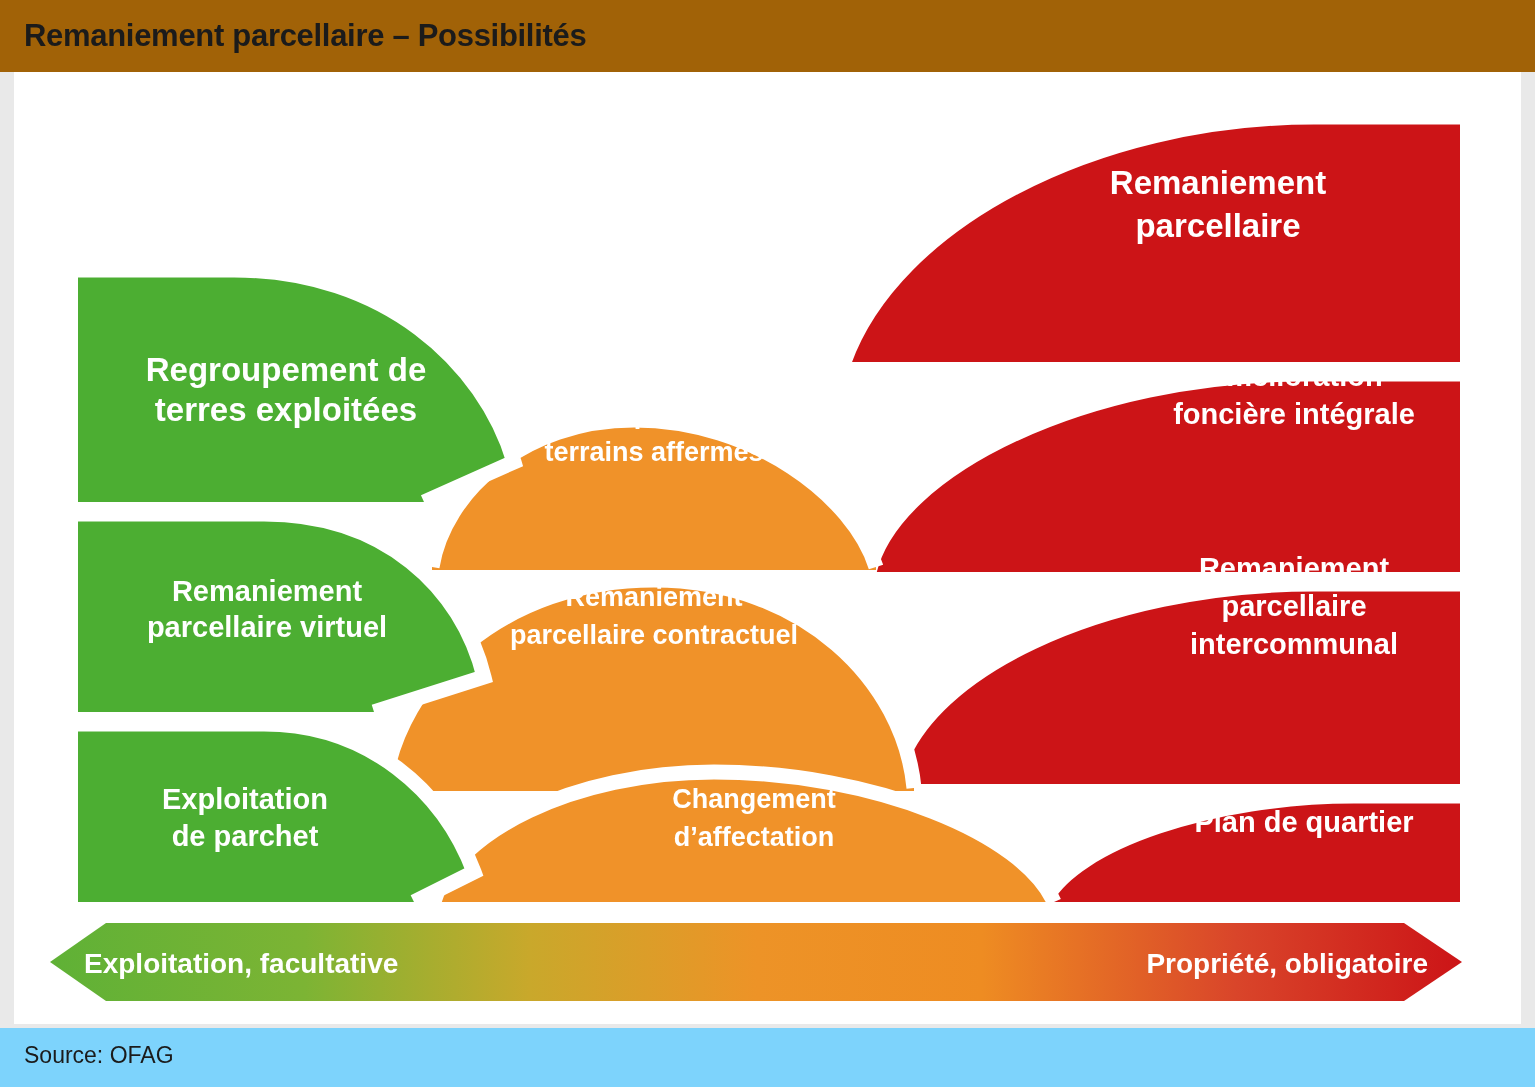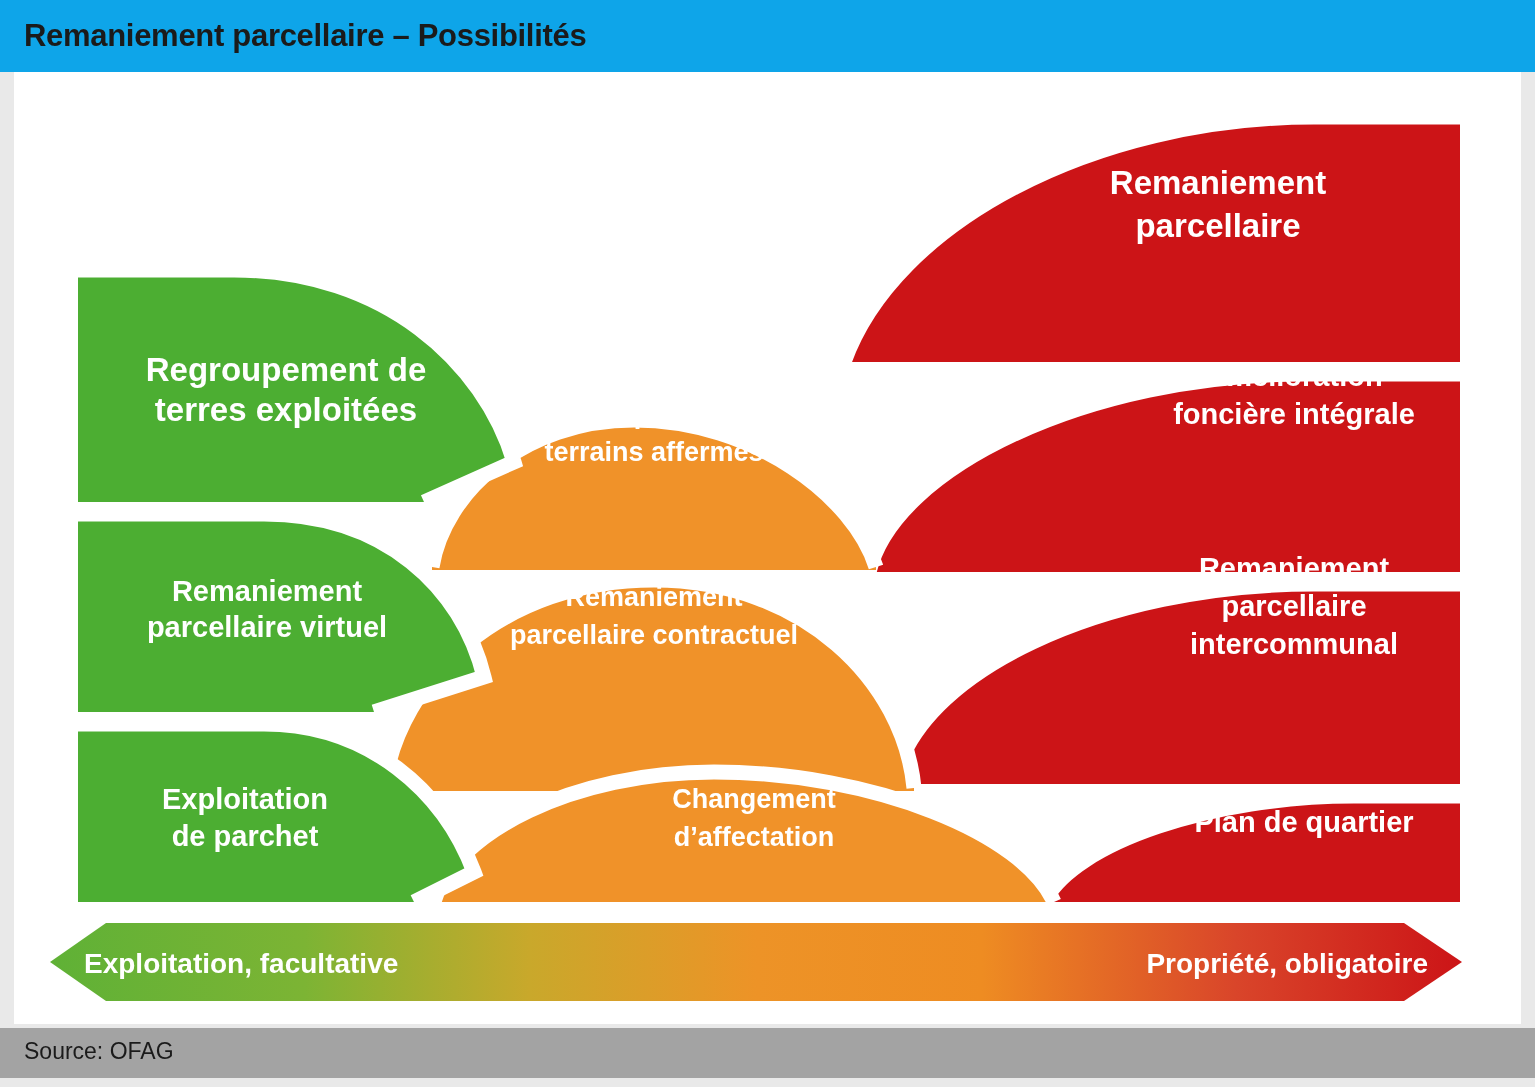--- a/index.html
+++ b/index.html
@@ -8,21 +8,21 @@
     width:1535px;height:1087px;
     background:#e9e9e9;
     font-family:"Liberation Sans", sans-serif;
     overflow:hidden;
   }
   .page{position:relative;width:1535px;height:1087px;}
 
   
   .header{
     position:absolute;left:0;top:0;width:1535px;height:72px;
-    background:#0ea5e9;
+    background:#a16207;
     display:flex;align-items:center;
   }
   .header h1{
     margin:0 0 0 24px;
     font-size:31px;
     font-weight:bold;
     letter-spacing:-0.3px;
     color:#1b1b1b;
     font-family:"Liberation Sans", sans-serif;
   }
@@ -30,22 +30,22 @@
   
   .card{
     position:absolute;left:14px;top:72px;
     width:1507px;height:952px;
     background:#ffffff;
   }
   .card svg{display:block;}
 
   
   .footer{
-    position:absolute;left:0;top:1024px;width:1535px;height:54px;
-    background:#a3a3a3;
+    position:absolute;left:0;top:1024px;width:1535px;height:63px;
+    background:#7dd3fc;
     display:flex;align-items:center;
   }
   .footer .srcline{
     margin-left:24px;
     font-size:23px;
     color:#1b1b1b;
     font-family:"Liberation Sans", sans-serif;
   }
   .footer::before{
     content:"";position:absolute;left:0;top:0;width:1535px;height:4px;

